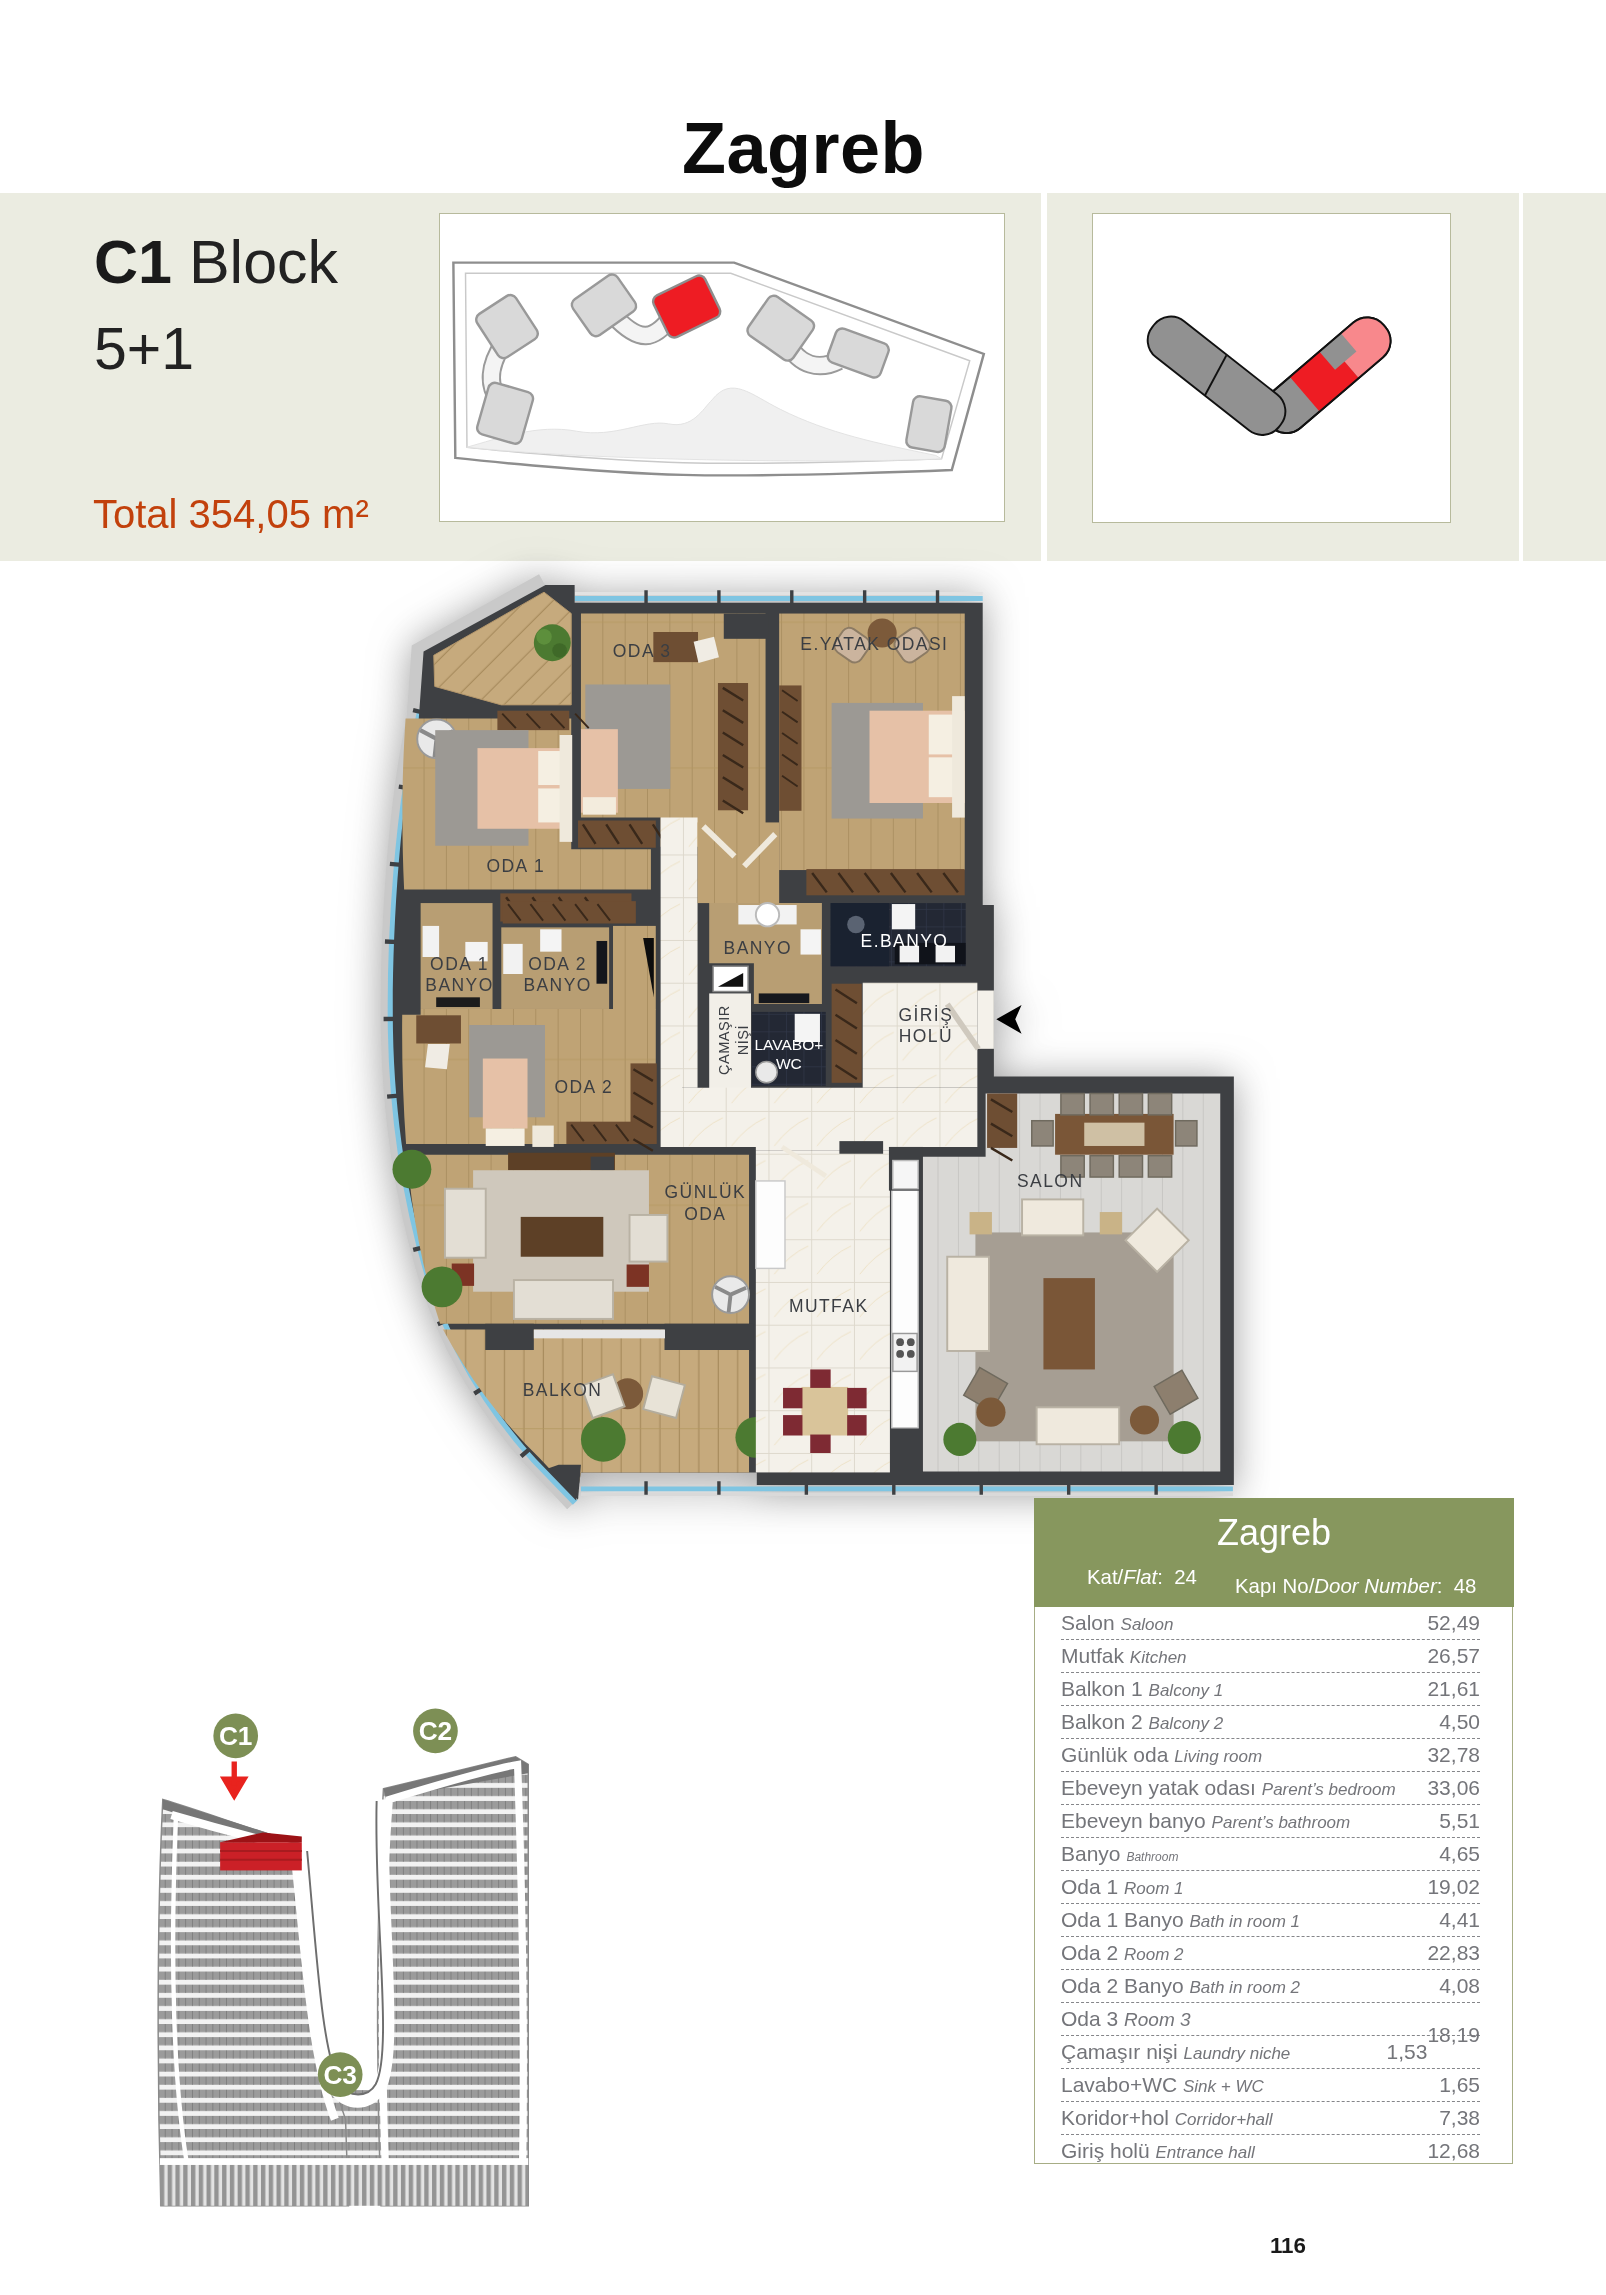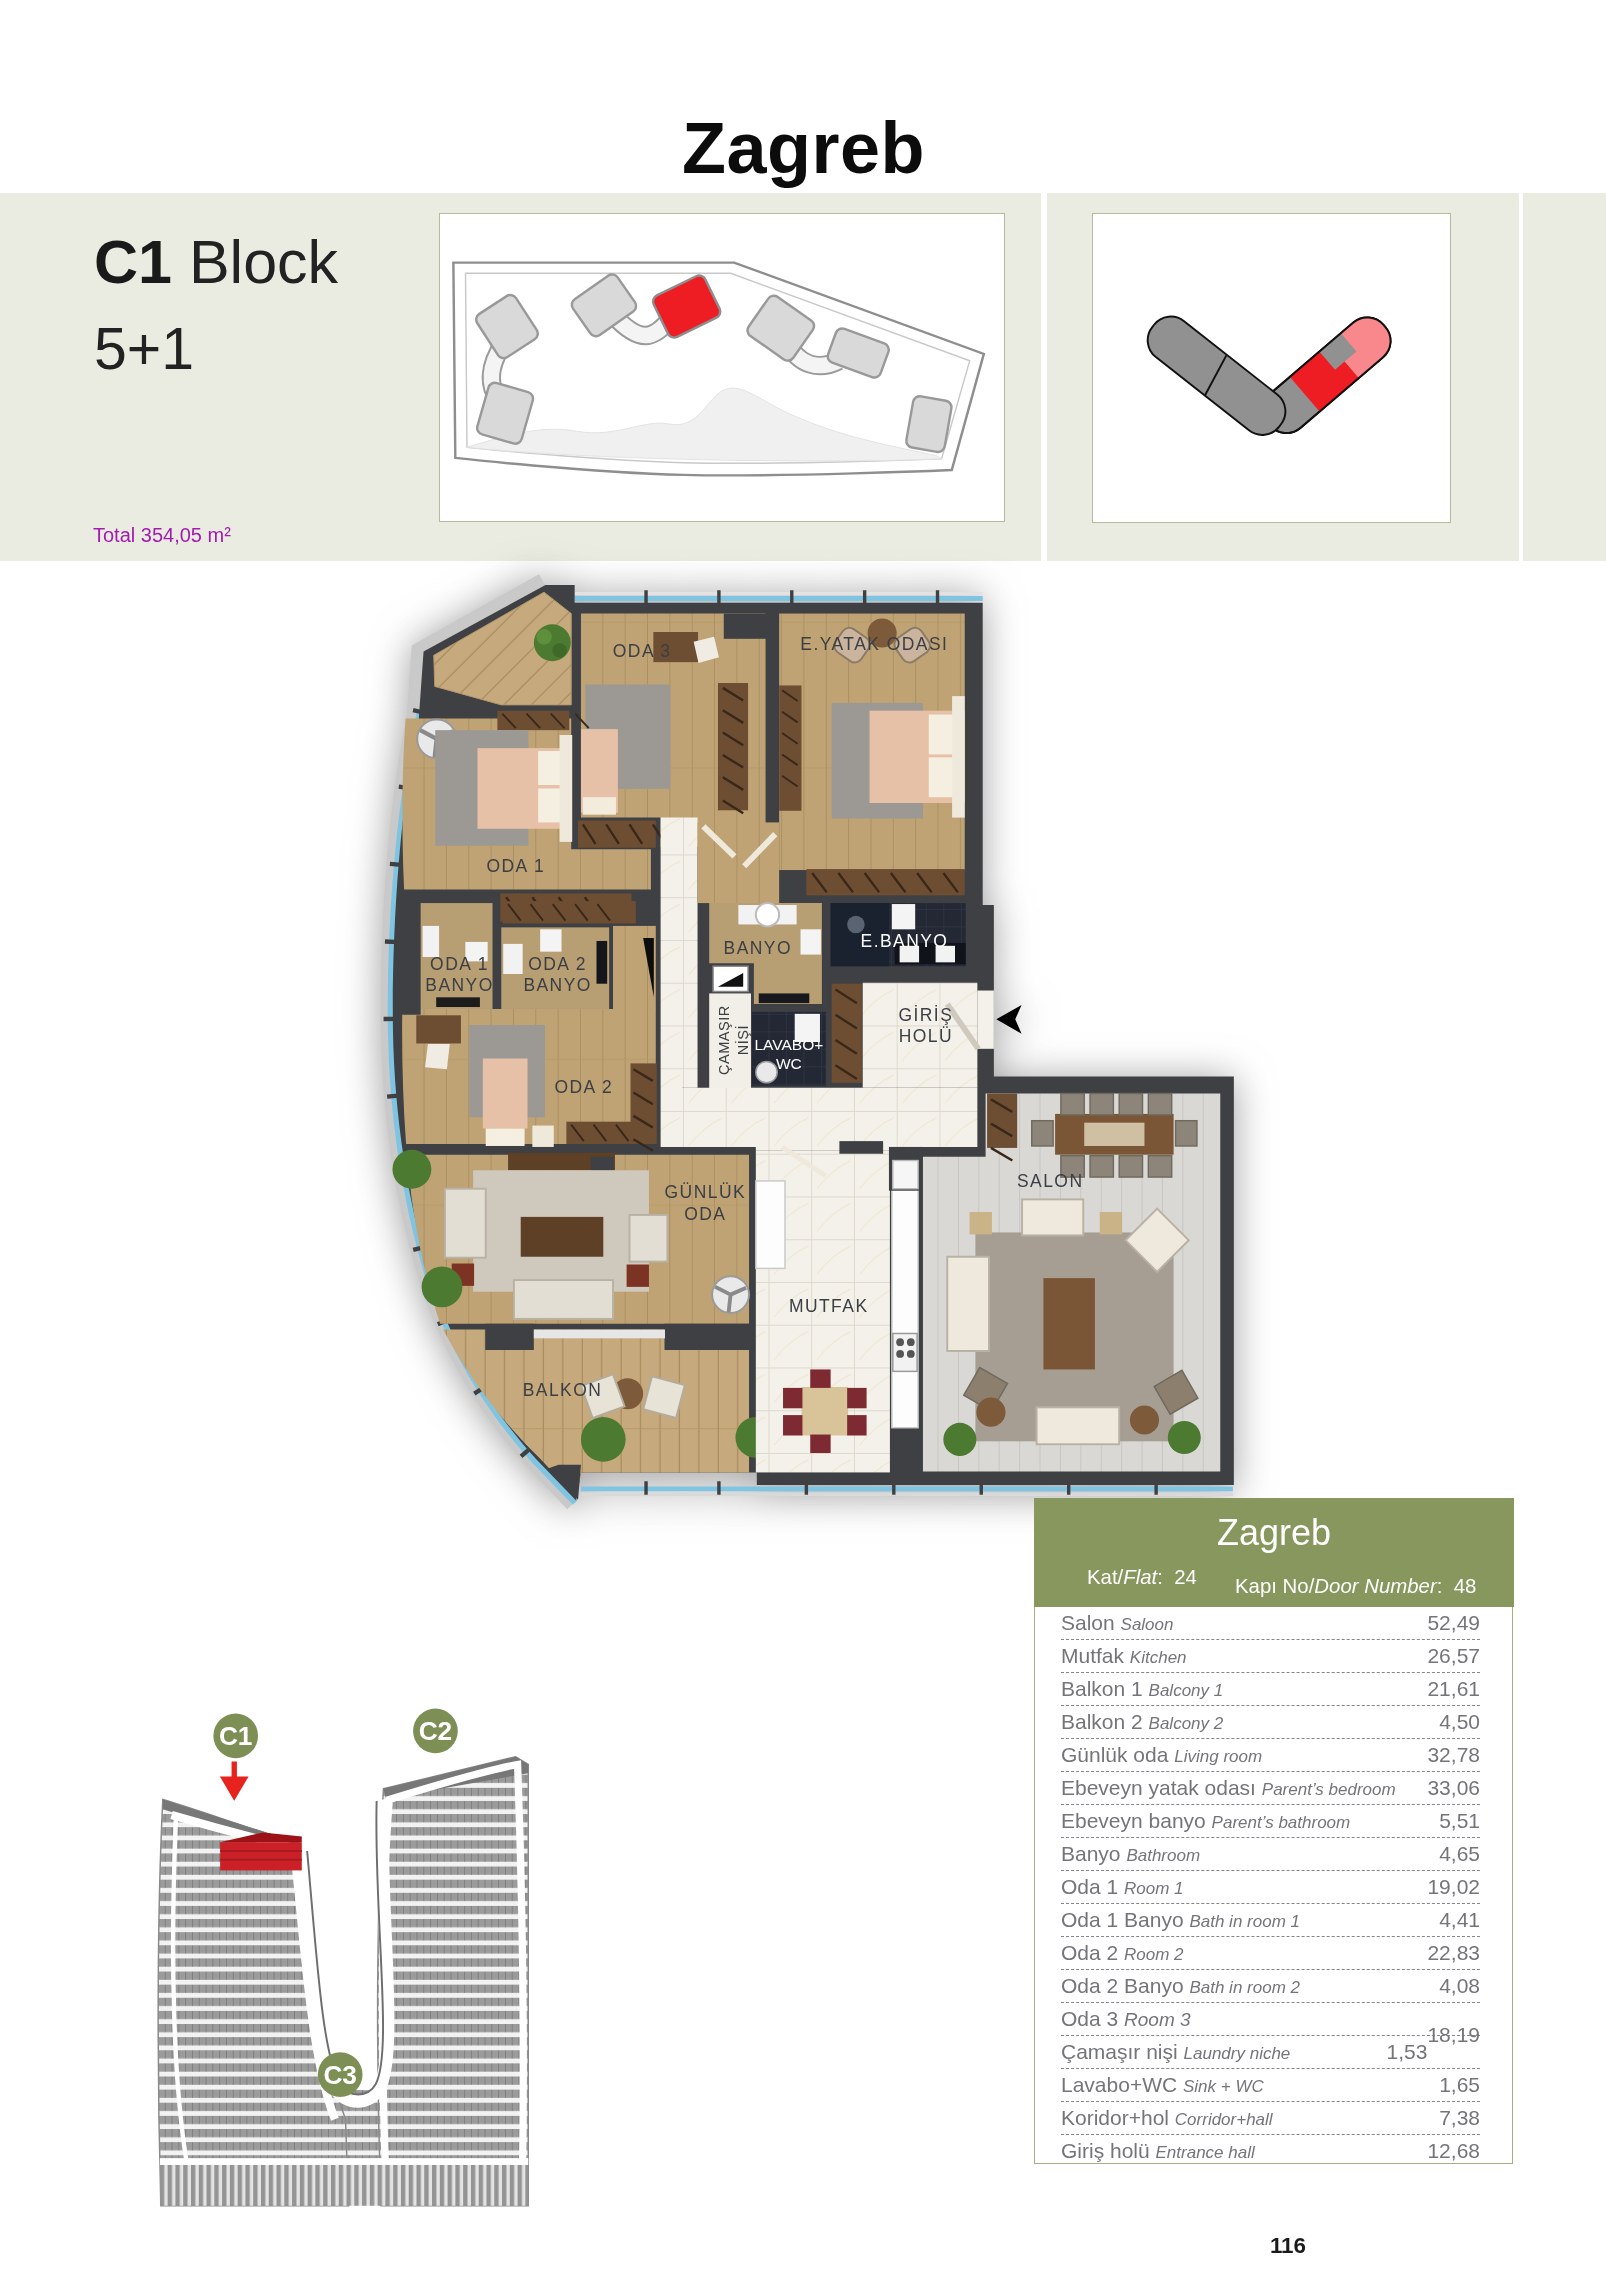--- a/index.html
+++ b/index.html
@@ -15,21 +15,21 @@
 <div class="abs panel" style="left:0;top:193px;width:1041px;height:368px;"></div>
 
 <div class="abs panel" style="left:1047px;top:193px;width:472px;height:368px;"></div>
 
 <div class="abs panel" style="left:1523px;top:193px;width:84px;height:368px;"></div>
 
 <div class="abs" style="left:94px;top:227px;font-size:61px;color:#1a1a1a;"><b>C1</b> <span style="color:#222;">Block</span></div>
 
 <div class="abs" style="left:94px;top:315px;font-size:59px;color:#222;">5+1</div>
 
-<div class="abs" style="left:93px;top:524px;font-size:20px;color:#a21caf;">Total 354,05 m²</div>
+<div class="abs" style="left:93px;top:492px;font-size:40px;color:#c2410c;">Total 354,05 m²</div>
 
 <div class="abs" style="left:439px;top:213px;width:564px;height:307px;background:#fff;border:1.5px solid #b7ba9c;"></div>
 
 <svg class="abs" style="left:440px;top:215px;" width="564" height="307" viewBox="0 0 1160 632">
 
   <path d="M 27,98 L 605,98 L 1119,286 L 1053,525 C 1053,525 700,540 500,535 C 300,530 31,500 31,500 Z" fill="#ffffff" stroke="#8e8e8e" stroke-width="5"></path>
 
   <path d="M 52,120 L 598,120 L 1090,300 L 1032,502 C 1032,502 700,515 500,510 C 310,505 55,478 55,478 Z" fill="none" stroke="#c9c9c9" stroke-width="3"></path>
 
   <path d="M 55,478 C 120,460 200,430 280,445 C 360,460 420,420 470,430 C 520,440 540,400 560,380 C 600,330 640,370 700,400 C 800,450 900,470 1020,495 L 1032,502 C 800,512 300,505 55,478 Z" fill="#f0f0f0" stroke="#e2e2e2" stroke-width="2"></path>
@@ -524,21 +524,21 @@
   <div style="position:absolute;left:26px;right:32px;top:0;height:100%;">
 
     <div style="font-size:21px;color:#74757a;">
       <div style="height:32px;line-height:32px;border-bottom:1px dashed #85868a;">Salon <i style="font-size:17px;">Saloon</i><span style="float:right;">52,49</span></div>
       <div style="height:32px;line-height:32px;border-bottom:1px dashed #85868a;">Mutfak <i style="font-size:17px;">Kitchen</i><span style="float:right;">26,57</span></div>
       <div style="height:32px;line-height:32px;border-bottom:1px dashed #85868a;">Balkon 1 <i style="font-size:17px;">Balcony 1</i><span style="float:right;">21,61</span></div>
       <div style="height:32px;line-height:32px;border-bottom:1px dashed #85868a;">Balkon 2 <i style="font-size:17px;">Balcony 2</i><span style="float:right;">4,50</span></div>
       <div style="height:32px;line-height:32px;border-bottom:1px dashed #85868a;">Günlük oda <i style="font-size:17px;">Living room</i><span style="float:right;">32,78</span></div>
       <div style="height:32px;line-height:32px;border-bottom:1px dashed #85868a;">Ebeveyn yatak odası <i style="font-size:17px;margin-top:37px;">Parent’s bedroom</i><span style="float:right;">33,06</span></div>
       <div style="height:32px;line-height:32px;border-bottom:1px dashed #85868a;">Ebeveyn banyo <i style="font-size:17px;">Parent’s bathroom</i><span style="float:right;">5,51</span></div>
-      <div style="height:32px;line-height:32px;border-bottom:1px dashed #85868a;">Banyo <i style="font-size:17px;">Bathroom</i><span style="float:right;">4,65</span></div>
+      <div style="height:32px;line-height:32px;border-bottom:1px dashed #85868a;">Banyo <i style="font-size:12px;">Bathroom</i><span style="float:right;">4,65</span></div>
       <div style="height:32px;line-height:32px;border-bottom:1px dashed #85868a;">Oda 1 <i style="font-size:17px;">Room 1</i><span style="float:right;">19,02</span></div>
       <div style="height:32px;line-height:32px;border-bottom:1px dashed #85868a;">Oda 1 Banyo <i style="font-size:17px;">Bath in room 1</i><span style="float:right;">4,41</span></div>
       <div style="height:32px;line-height:32px;border-bottom:1px dashed #85868a;">Oda 2 <i style="font-size:17px;">Room 2</i><span style="float:right;">22,83</span></div>
       <div style="height:32px;line-height:32px;border-bottom:1px dashed #85868a;">Oda 2 Banyo <i style="font-size:17px;">Bath in room 2</i><span style="float:right;">4,08</span></div>
       <div style="height:32px;line-height:32px;border-bottom:1px dashed #85868a;">Oda 3 <i style="font-size:19px;margin-top:36px;">Room 3</i><span style="float:right;margin-top:16px;">18,19</span></div>
       <div style="height:32px;line-height:32px;border-bottom:1px dashed #85868a;">Çamaşır nişi <i style="font-size:17px;">Laundry niche</i><span style="float:right;">1,53</span></div>
       <div style="height:32px;line-height:32px;border-bottom:1px dashed #85868a;">Lavabo+WC <i style="font-size:17px;">Sink + WC</i><span style="float:right;">1,65</span></div>
       <div style="height:32px;line-height:32px;border-bottom:1px dashed #85868a;">Koridor+hol <i style="font-size:17px;">Corridor+hall</i><span style="float:right;">7,38</span></div>
       <div style="height:32px;line-height:32px;">Giriş holü <i style="font-size:17px;">Entrance hall</i><span style="float:right;">12,68</span></div>
     </div>

